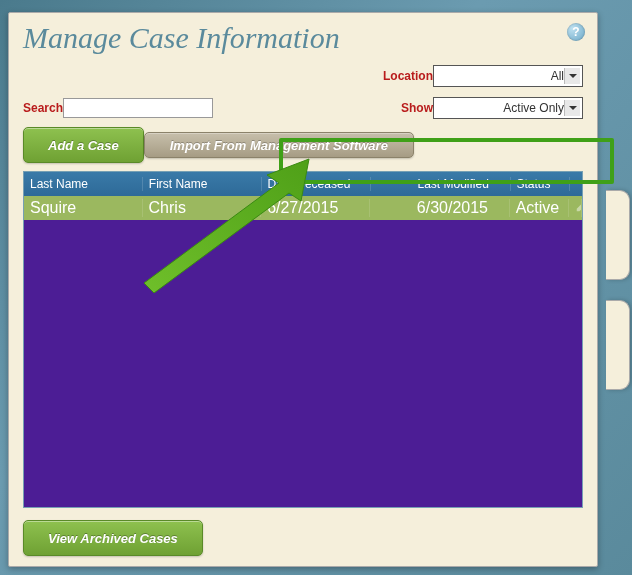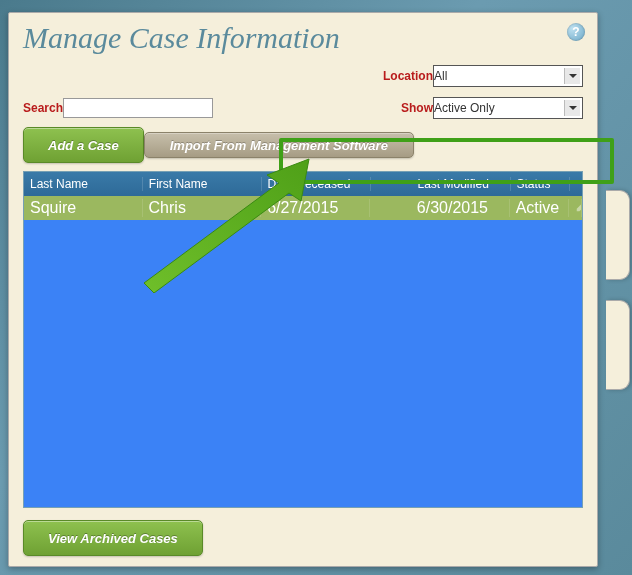--- a/index.html
+++ b/index.html
@@ -60,23 +60,24 @@
     background: #fff;
     border: 1px solid #999;
     font-size: 12px;
     padding: 1px 4px;
   }
   .select {
     width: 150px; height: 22px;
     background: #fff;
     border: 1px solid #555;
     font-size: 12px;
-    padding: 1px 18px 1px 0;
+    padding: 1px 18px 1px 8px;
     position: relative;
     line-height: 18px;
+    text-align: right;
   }
   .select-arrow {
     position: absolute;
     right: 2px; top: 2px;
     width: 16px; height: 16px;
     background: #e8e8e8;
     border-left: 1px solid #bbb;
     display: flex; align-items: center; justify-content: center;
   }
   .select-arrow::after {
@@ -135,21 +136,21 @@
     width: 335px; height: 46px;
   }
   .arrow {
     position: absolute;
     z-index: 6;
     pointer-events: none;
   }
   .table-wrap {
     width: 100%;
     height: 337px;
-    background: #3b82f6;
+    background: #4c1d95;
     border: 1px solid #76a0b4;
     overflow: hidden;
   }
   .thead {
     display: flex;
     background: linear-gradient(#3a7aa8, #2e6a98);
     color: #fff;
     font-size: 12px;
     height: 24px;
     align-items: center;

